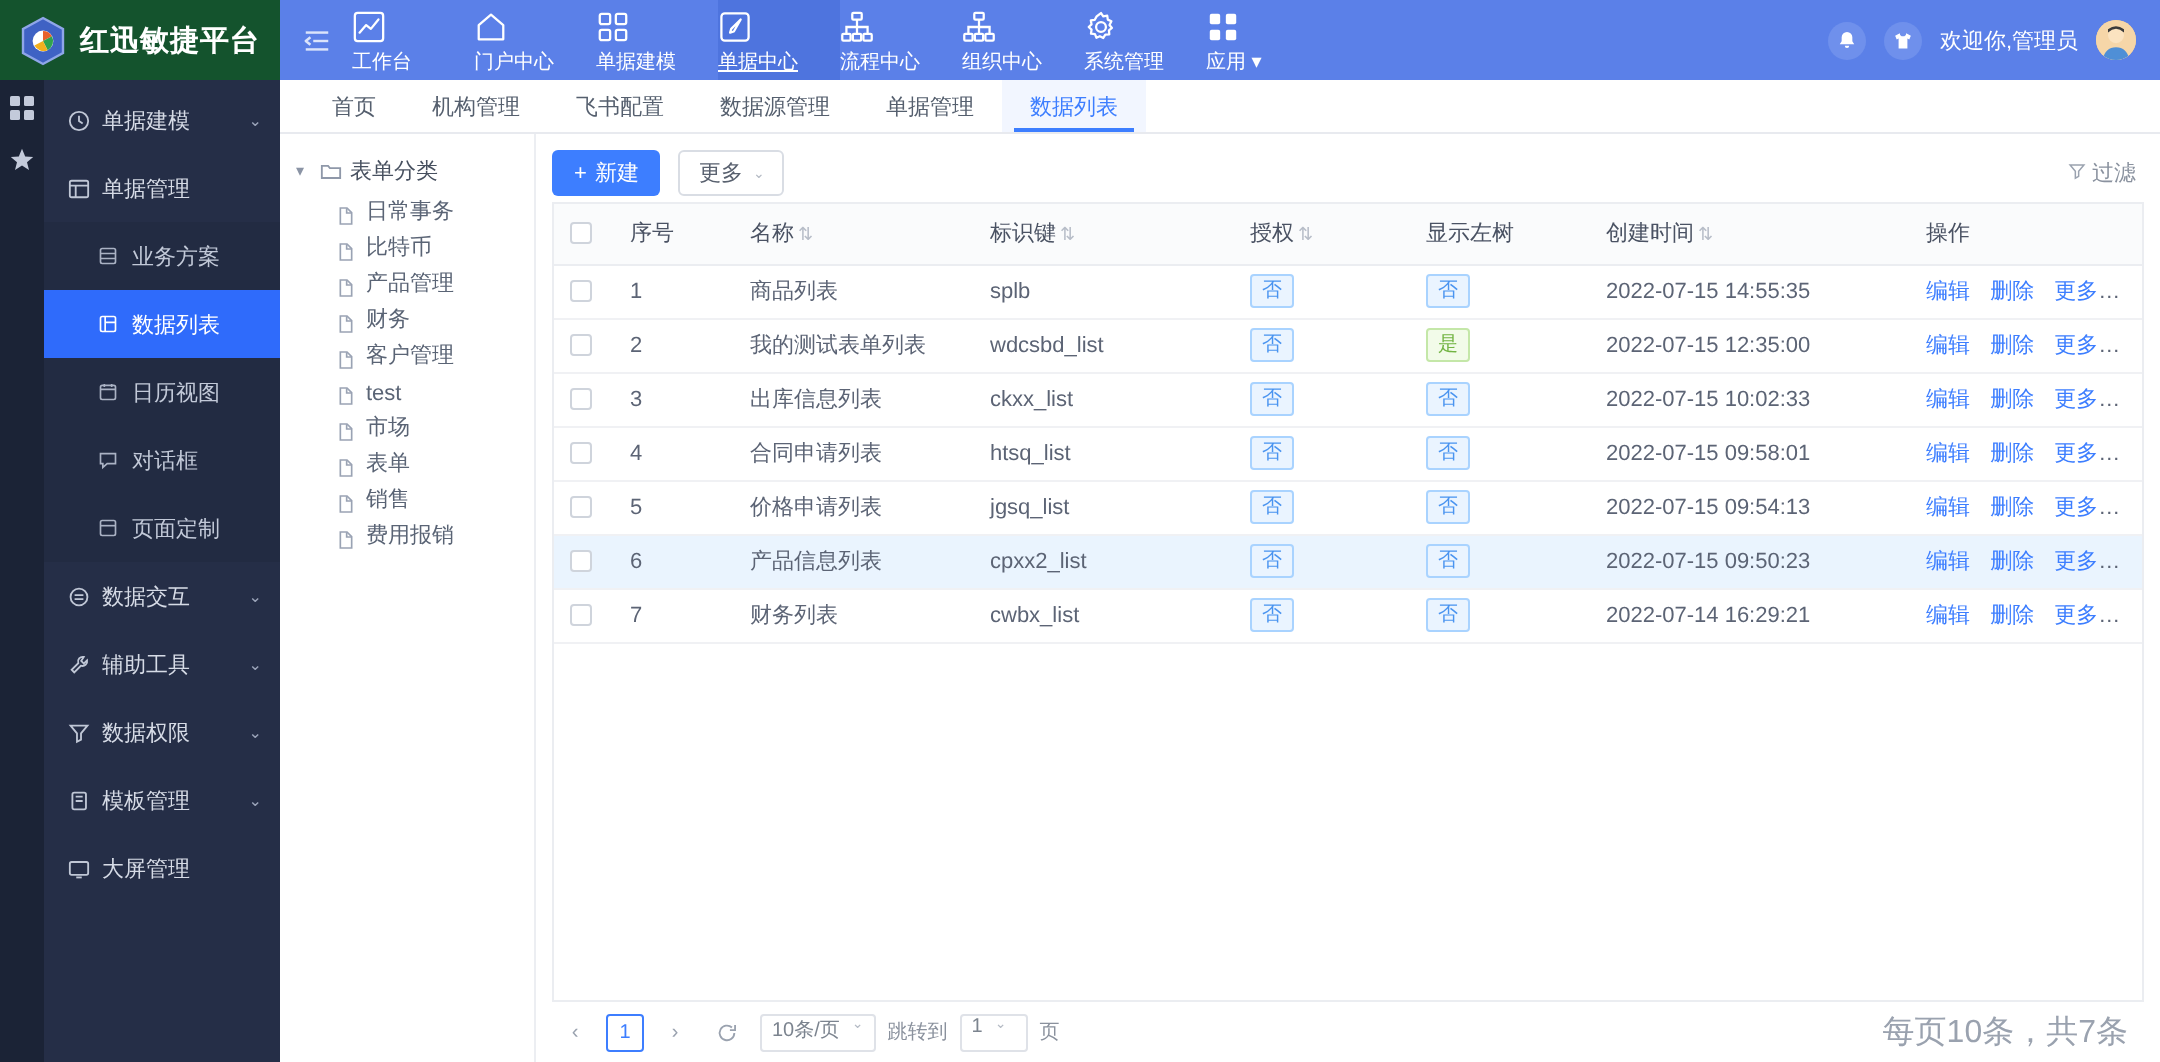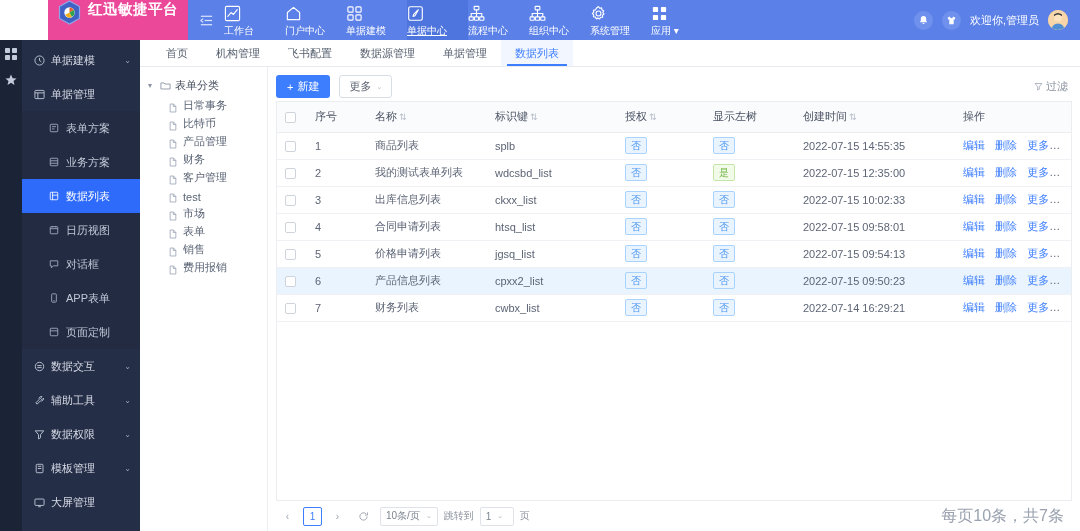--- a/index.html
+++ b/index.html
@@ -8,22 +8,22 @@
     font-family: "Liberation Sans", "DejaVu Sans", sans-serif;
     font-size: 12px;
     overflow: hidden;
     background: #fff;
   }
   .app { display: flex; flex-direction: column; width: 1080px; height: 531px; }
 
   
   .topbar { height: 40px; display: flex; align-items: stretch; flex: 0 0 40px; }
   .brand {
-    width: 140px; background: #ec4899; display: flex; align-items: flex-start;
-    gap: 7px; padding-left: 10px; flex: 0 0 140px; margin-left: 48px;
+    width: 140px; background: #14532d; display: flex; align-items: center;
+    gap: 7px; padding-left: 10px; flex: 0 0 140px;
   }
   .brand-logo {
     width: 23px; height: 25px; position: relative; flex: 0 0 23px;
   }
   .brand-logo svg { display: block; }
   .brand-name { color: #fff; font-size: 14.5px; font-weight: bold; letter-spacing: .5px; }
 
   .navzone {
     flex: 1; background: #5b80e8; display: flex; align-items: stretch;
     position: relative;
@@ -166,21 +166,21 @@
   }
   .pg-btn {
     min-width: 19px; height: 19px; border: 1px solid #dfe2e8; border-radius: 2px;
     background: #fff; color: #9aa2af; font-size: 10px; display: flex;
     align-items: center; justify-content: center; cursor: pointer; padding: 0 5px;
   }
   .pg-btn.cur { border-color: #3d7eff; color: #3d7eff; }
   .pg-btn.plain { border: none; }
   .pg-select {
     height: 19px; border: 1px solid #dfe2e8; border-radius: 2px; background: #fff;
-    color: #7c848f; font-size: 10px; display: flex; align-items: center; gap: 6px;
+    color: #7c848f; font-size: 10px; display: flex; align-items: flex-start; gap: 6px;
     padding: 0 5px; cursor: pointer;
   }
   .pg-text { font-size: 10px; color: #8a919d; }
   .pg-right { margin-left: auto; font-size: 16px; color: #9aa2af; padding-right: 6px; }
   .caret-dn { font-size: 7px; color: #b4bac4; }
 </style>
 </head>
 <body>
 
 <div class="app">
@@ -355,29 +355,20 @@
             </svg>
         </span>
         <span>单据管理</span>
       </div>
 
       <div class="s-sub">
         <div class="s-subitem">
           <span class="s-ic">
             <svg width="10" height="10" viewBox="0 0 12 12" fill="none" stroke="currentColor" stroke-width="1">
                 <rect x="1.5" y="1.5" width="9" height="9" rx="1"></rect>
-                <path d="M3.6 4.4h4.8M3.6 7.1h3"></path>
-              </svg>
-          </span>
-          <span>表单方案</span>
-        </div>
-        <div class="s-subitem">
-          <span class="s-ic">
-            <svg width="10" height="10" viewBox="0 0 12 12" fill="none" stroke="currentColor" stroke-width="1">
-                <rect x="1.5" y="1.5" width="9" height="9" rx="1"></rect>
                 <path d="M1.5 4.5h9M1.5 7.5h9"></path>
               </svg>
           </span>
           <span>业务方案</span>
         </div>
         <div class="s-subitem active">
           <span class="s-ic">
             <svg width="10" height="10" viewBox="0 0 12 12" fill="none" stroke="currentColor" stroke-width="1">
                 <rect x="1.5" y="1.5" width="9" height="9" rx="1"></rect>
                 <path d="M4.3 1.5v9M4.3 5h6.2"></path>
@@ -394,29 +385,20 @@
           </span>
           <span>日历视图</span>
         </div>
         <div class="s-subitem">
           <span class="s-ic">
             <svg width="10" height="10" viewBox="0 0 12 12" fill="none" stroke="currentColor" stroke-width="1">
                 <path d="M1.5 2.2h9v6h-5l-2.6 2.2v-2.2h-1.4z"></path>
               </svg>
           </span>
           <span>对话框</span>
-        </div>
-        <div class="s-subitem">
-          <span class="s-ic">
-            <svg width="10" height="10" viewBox="0 0 12 12" fill="none" stroke="currentColor" stroke-width="1">
-                <rect x="3.2" y="1" width="5.6" height="10" rx="1"></rect>
-                <path d="M5.2 9.3h1.6"></path>
-              </svg>
-          </span>
-          <span>APP表单</span>
         </div>
         <div class="s-subitem">
           <span class="s-ic">
             <svg width="10" height="10" viewBox="0 0 12 12" fill="none" stroke="currentColor" stroke-width="1">
                 <rect x="1.5" y="1.5" width="9" height="9" rx="1"></rect>
                 <path d="M1.5 4.6h9"></path>
               </svg>
           </span>
           <span>页面定制</span>
         </div>

